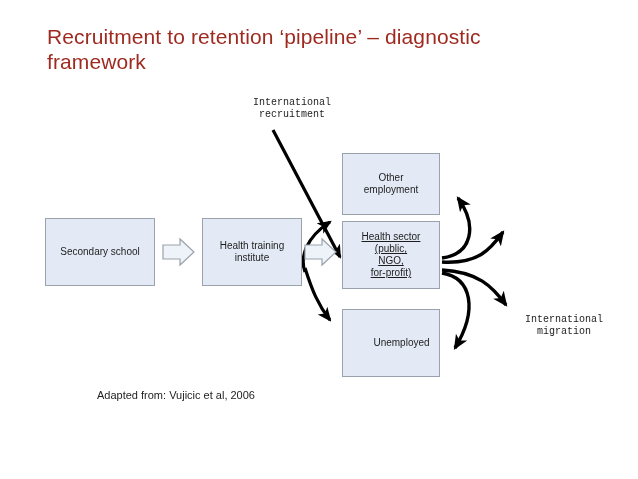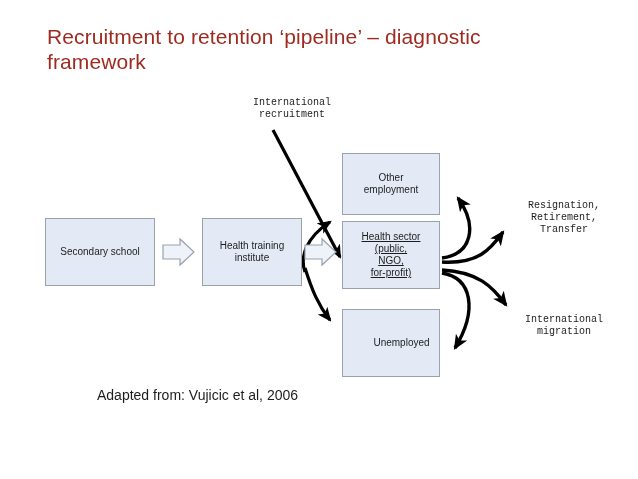--- a/index.html
+++ b/index.html
@@ -61,21 +61,21 @@
     font-size: 10px;
     line-height: 12px;
     white-space: pre-line;
   }
   #caption {
     position: absolute;
     left: 97px;
     top: 389px;
     color: #1d1d1d;
     font-family: "Liberation Sans", sans-serif;
-    font-size: 14px;
+    font-size: 11px;
     line-height: 13px;
   }
   svg { overflow: visible; }
 </style>
 </head>
 <body>
 
 <div id="slide">
 
   <div id="title">Recruitment to retention ‘pipeline’ – diagnostic framework</div>
@@ -145,22 +145,19 @@
 for-profit)</span>
   </div>
 
   <div class="dgm-box" style="left:342px; top:309px; width:98px; height:68px; white-space:pre-line;padding-left:21px;">
     <span>Unemployed</span>
   </div>
 
   <div class="dgm-label" style="left:222px; top:97px;  width:140px;">International
 recruitment</div>
 
-  <div class="dgm-label" style="left:505px; top:200px; width:118px;">Resignation,
-Retirement,
-Transfer</div>
 
   <div class="dgm-label" style="left:505px; top:314px; width:118px;">International
 migration</div>
 
   <div id="caption">Adapted from: Vujicic et al, 2006</div>
 
 </div>
 
 </body></html>

